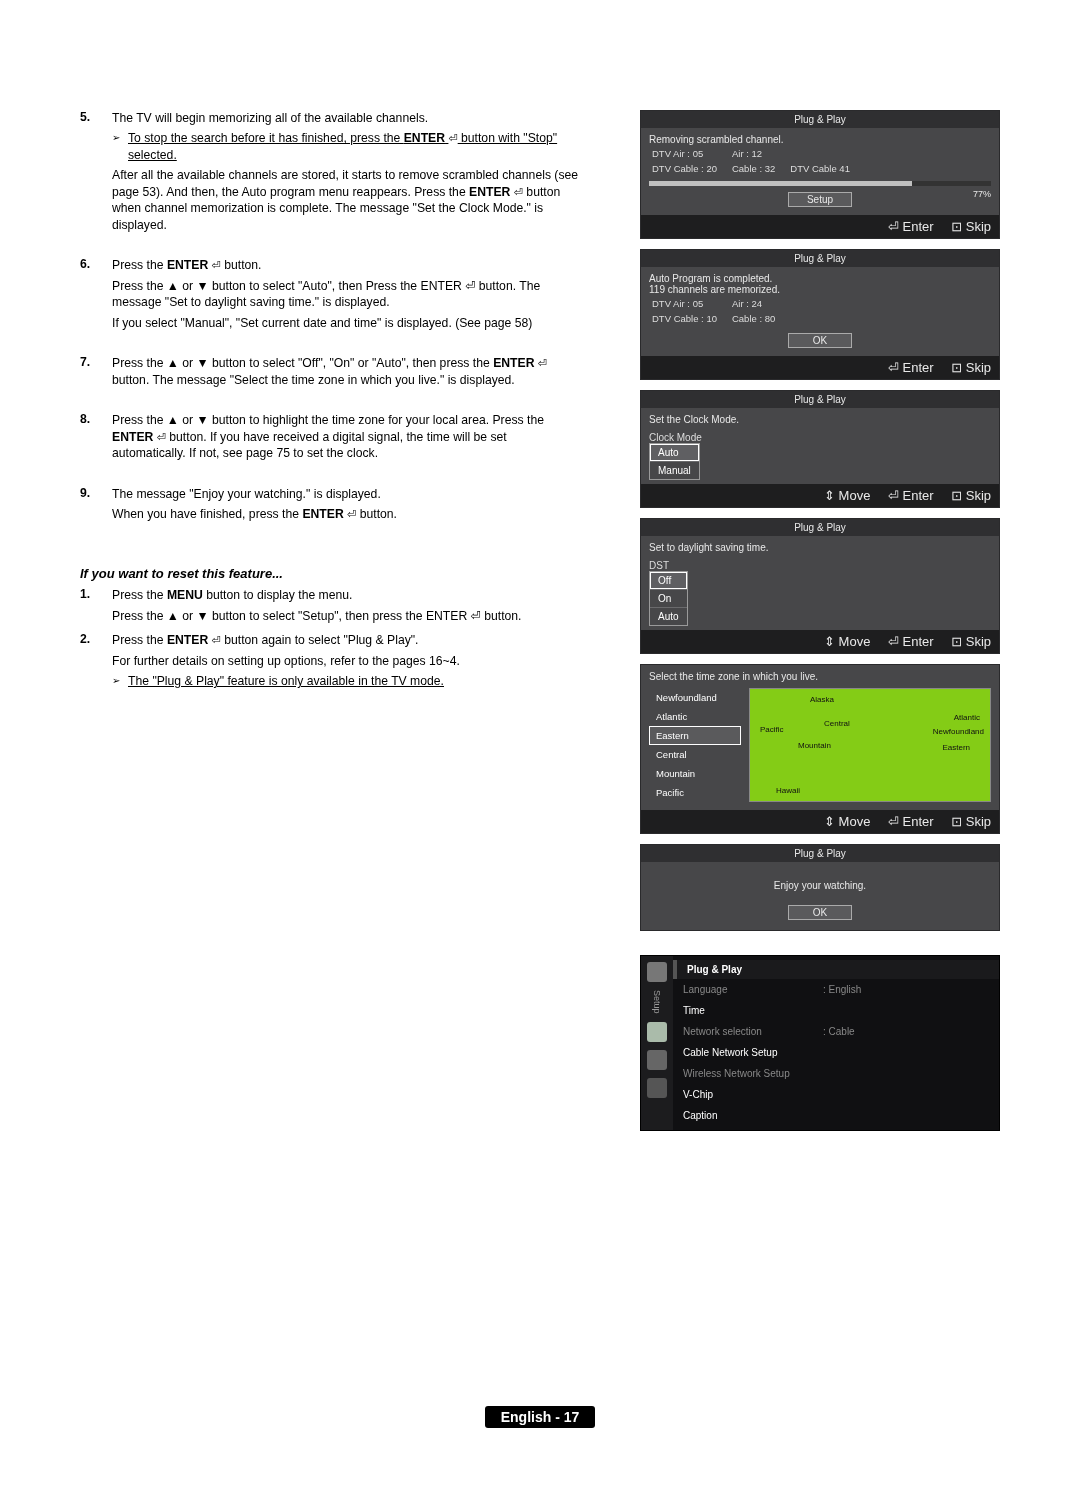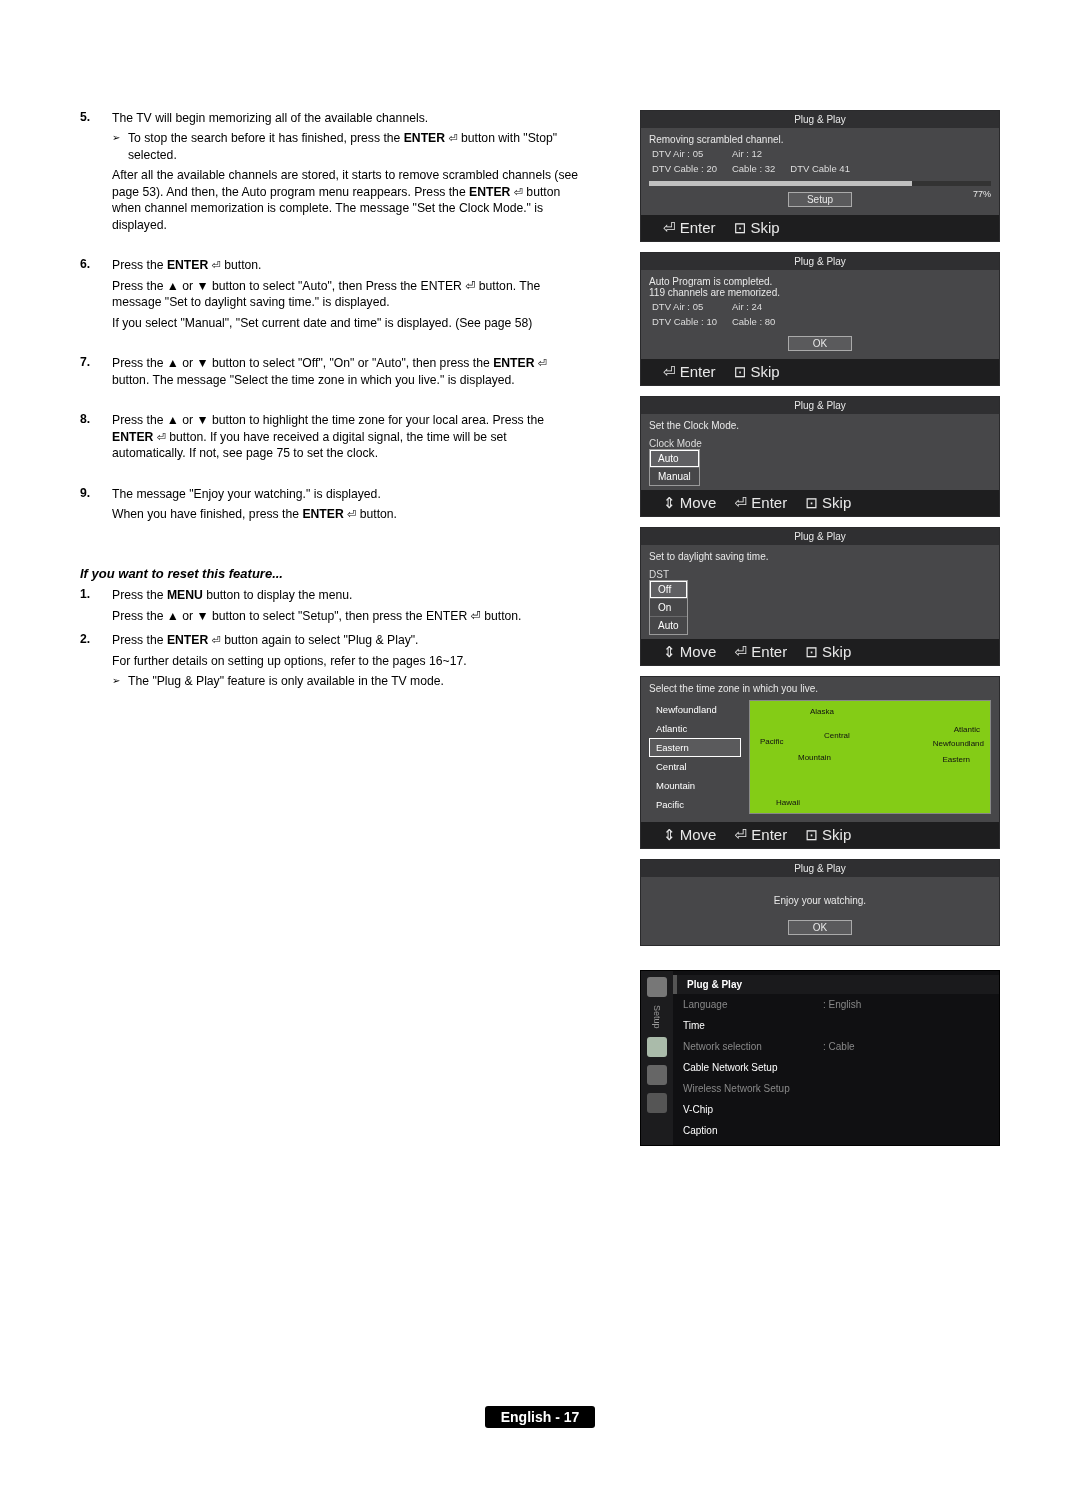--- a/index.html
+++ b/index.html
@@ -44,20 +44,21 @@
   }
   ol.steps > li .body {
     flex: 1;
     line-height: 1.35;
   }
   .body p { margin: 0 0 4px 0; }
   .arrow-note {
     padding-left: 16px;
     position: relative;
     margin: 2px 0 4px 0;
+    text-decoration: underline;
   }
   .arrow-note::before {
     content: "➢";
     position: absolute;
     left: 0;
     top: 1px;
     font-size: 10px;
   }
   .bold { font-weight: bold; }
   .italic-h {
@@ -101,22 +102,23 @@
     text-align: center;
     padding: 3px 0;
     font-size: 10px;
   }
   .osd .content {
     padding: 6px 8px 4px 8px;
     position: relative;
   }
   .osd .footer-hints {
     background: #1e1e1f;
+    text-align: right;
     padding: 4px 8px;
-    font-size: 15px;
+    font-size: 13px;
   }
   .osd .footer-hints span { margin-left: 14px; }
   .osd .btn {
     display: block;
     width: 62px;
     margin: 6px auto 4px auto;
     text-align: center;
     border: 1px solid #aaa;
     background: #5a5a5c;
     font-size: 10px;
@@ -306,21 +308,21 @@
           <div class="num">1.</div>
           <div class="body">
             <p><span>Press the </span><span class="bold">MENU</span><span> button to display the menu.</span></p>
             <p>Press the ▲ or ▼ button to select "Setup", then press the ENTER ⏎ button.</p>
           </div>
         </li>
         <li>
           <div class="num">2.</div>
           <div class="body">
             <p><span>Press the </span><span class="bold">ENTER</span> <span class="enter-glyph">⏎</span><span> button again to select "Plug &amp; Play".</span></p>
-            <p>For further details on setting up options, refer to the pages 16~17.</p>
+            <p>For further details on setting up options, refer to the pages 16~4.</p>
             <p class="arrow-note">The "Plug &amp; Play" feature is only available in the TV mode.</p>
           </div>
         </li>
       </ol>
     </div>
   </div>
 
   <div class="right-col">
 
     <div class="osd">

